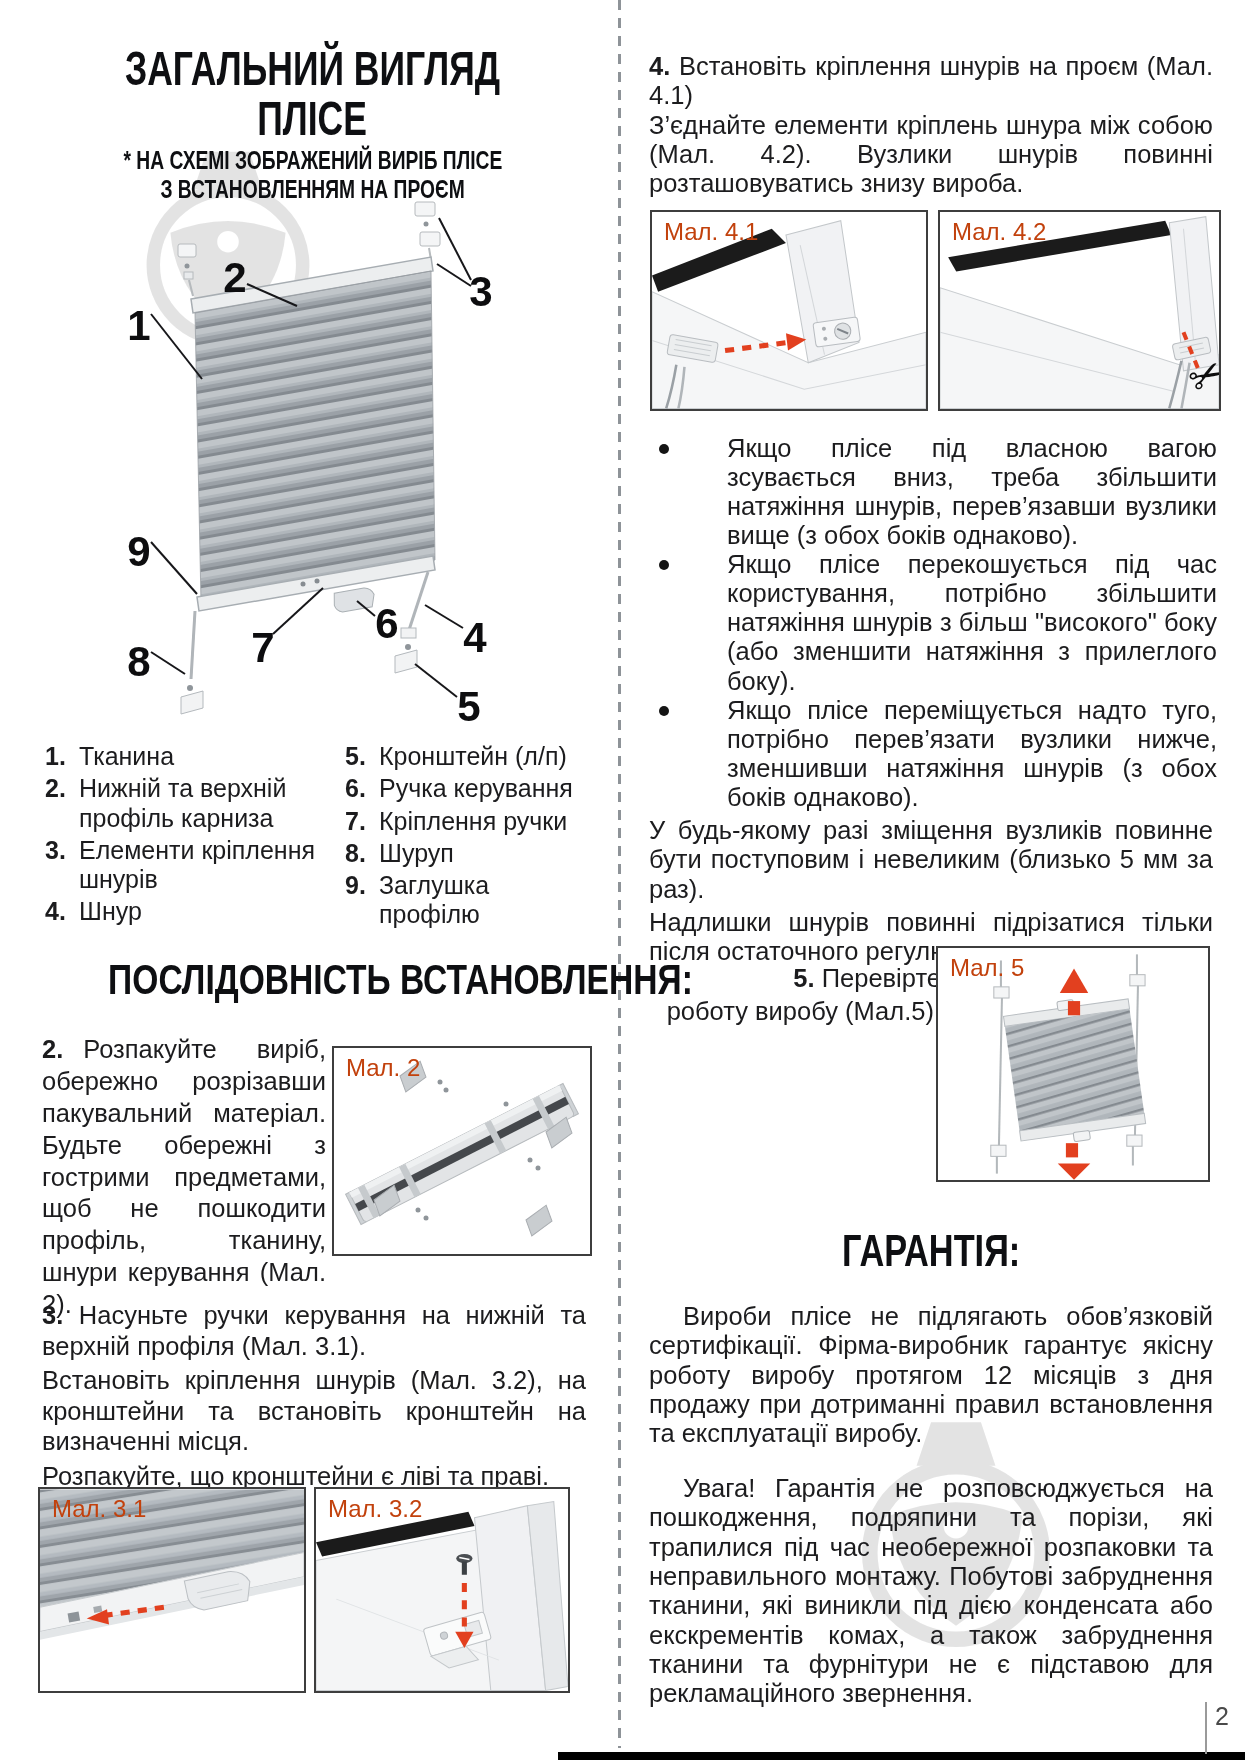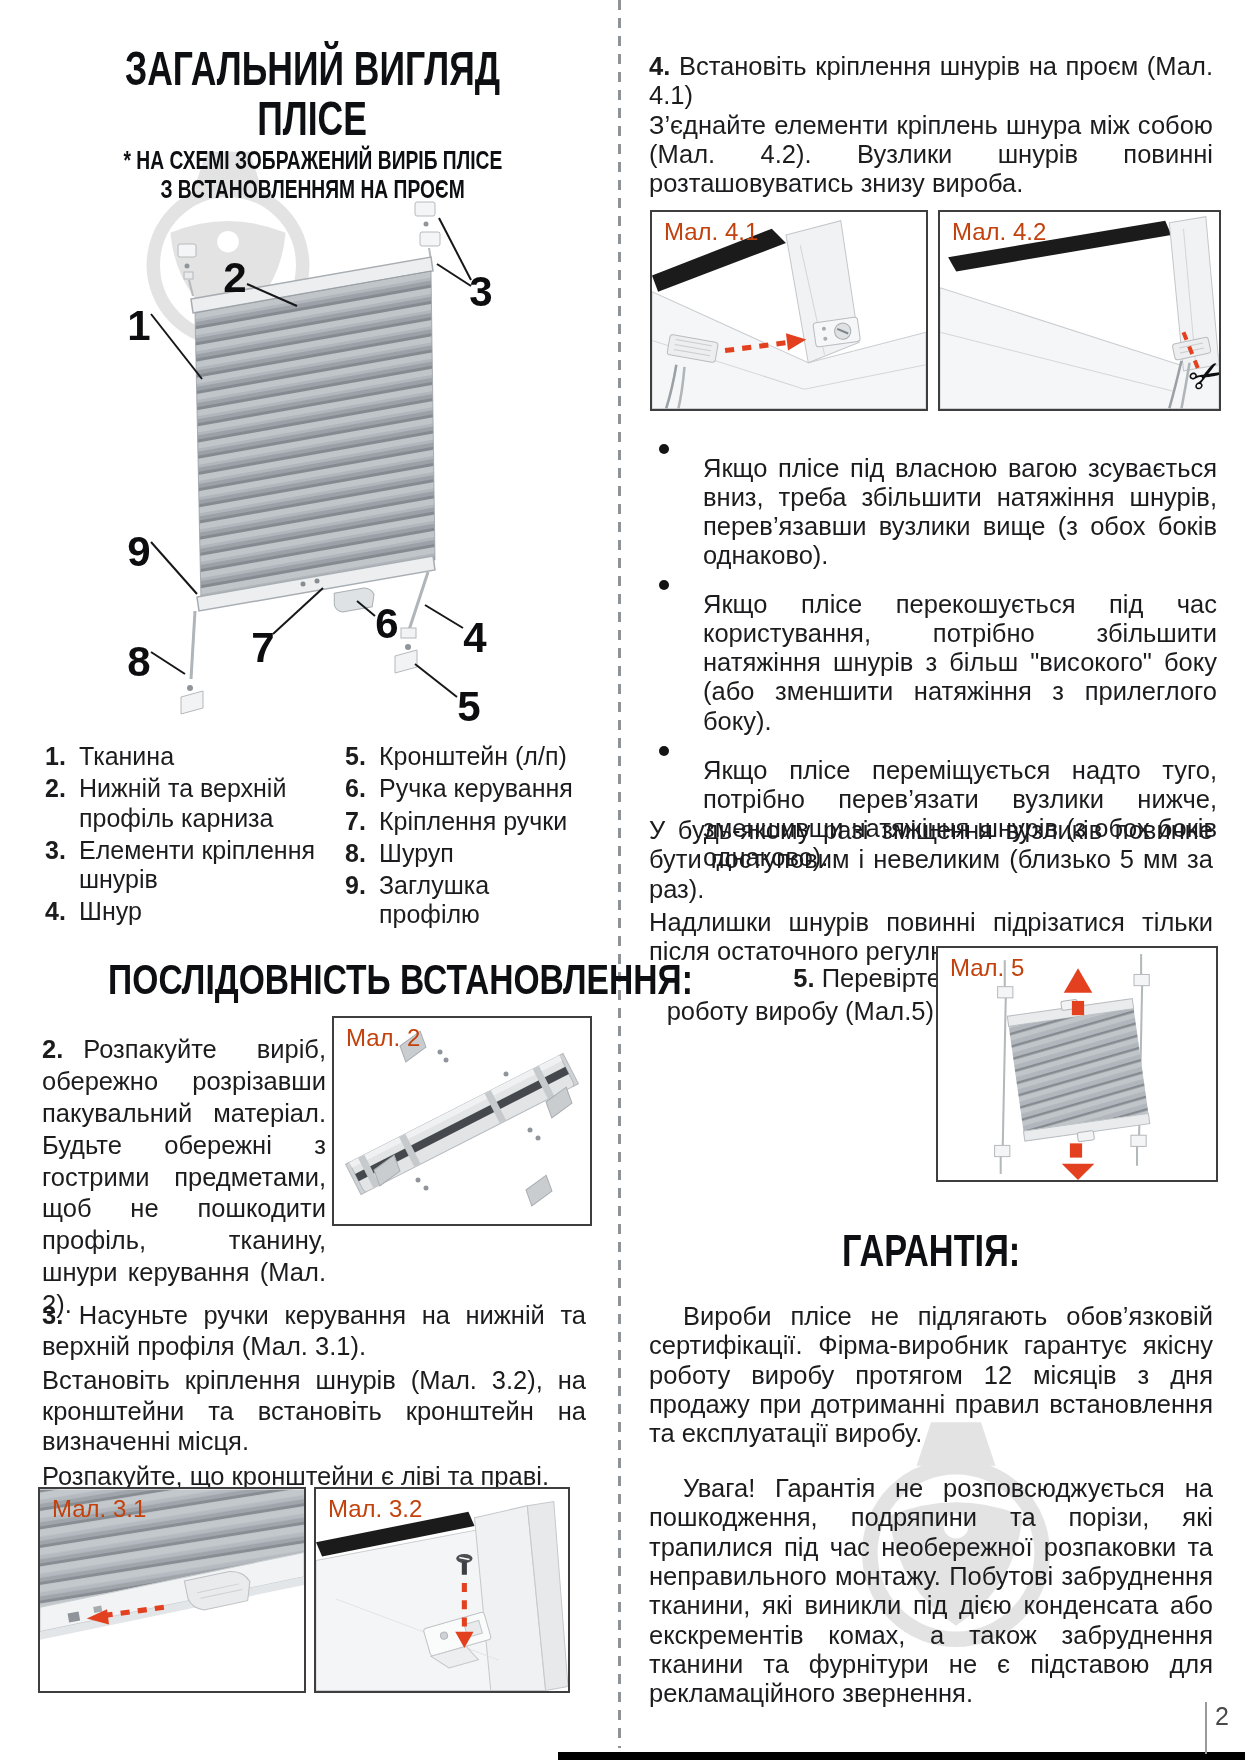--- a/index.html
+++ b/index.html
@@ -12,21 +12,21 @@
   .center{text-align:center;}
   .body{font-size:25.5px;line-height:1.14;text-align:justify;}
   .body p{margin:4px;}
   .bnum{font-weight:bold;}
   .leg-item{display:flex;font-size:25px;line-height:1.17;margin-bottom:3px;}
   .leg-num{font-weight:bold;flex:0 0 34px;}
   .leg-txt{flex:1;}
   .fig{position:absolute;border:2px solid #3e3e3e;background:#fff;z-index:1;}
   .fig svg{position:absolute;left:0;top:0;width:100%;height:100%;}
   .fig-label{position:absolute;top:6px;left:12px;font-size:24px;color:#c2410c;z-index:2;}
-  .b-row{display:flex;margin:0;flex-direction:column;}
+  .b-row{display:flex;margin:0;}
   .b-dot{width:10px;height:10px;border-radius:50%;background:#141414;margin:10px 0 0 14px;flex:none;}
   .b-txt{margin-left:58px;flex:1;text-align:justify;font-size:25.5px;line-height:1.14;}
   .divider{position:absolute;left:618px;top:0;width:3px;height:1748px;z-index:1;
            background:repeating-linear-gradient(to bottom,#8e9398 0 10px,transparent 10px 18px);}
   .co{font:bold 42px "Liberation Sans",sans-serif;fill:#0d0d0f;}
   .ld{stroke:#17171a;stroke-width:2;}
 </style>
 </head>
 <body>
 
@@ -171,21 +171,21 @@
   </div>
 
   <div class="abs z1 center" style="left:35px;top:956px;width:555px;font-size:42px;">
     <span class="cond" style="transform:scaleX(.8);">ПОСЛІДОВНІСТЬ ВСТАНОВЛЕННЯ:</span>
   </div>
 
   <div class="abs z1 body" style="left:38px;top:1030px;width:292px;line-height:1.25;">
     <p><b class="bnum" style="margin-right:20px;">2.</b><span>Розпакуйте виріб, обережно розрізавши пакувальний матеріал. Будьте обережні з гострими предметами, щоб не пошкодити профіль, тканину, шнури керування (Мал. 2).</span></p>
   </div>
 
-  <div class="fig" style="left:332px;top:1016px;width:256px;height:206px;">
+  <div class="fig" style="left:332px;top:1046px;width:256px;height:206px;">
     <svg viewBox="0 0 256 206">
       <g transform="translate(128,106) rotate(-27)">
         <rect x="-122" y="-17" width="6" height="34" fill="#cfd3d6" stroke="#b6babd"></rect>
         <rect x="116" y="-17" width="6" height="34" fill="#cfd3d6" stroke="#b6babd"></rect>
         <rect x="-118" y="-17" width="236" height="34" rx="4" fill="#e2e4e6" stroke="#b6babd"></rect>
         <rect x="-118" y="-17" width="236" height="6" fill="#eff1f2"></rect>
         <rect x="-118" y="-4" width="236" height="8" fill="#45484c"></rect>
         <rect x="-108" y="-17" width="7" height="34" fill="#c6cacd"></rect>
         <rect x="-62" y="-17" width="7" height="34" fill="#c6cacd"></rect>
         <rect x="34" y="-17" width="7" height="34" fill="#c6cacd"></rect>
@@ -339,21 +339,21 @@
   <div class="abs z1 body" style="left:645px;top:812px;width:572px;line-height:1.15;">
     <p>У будь-якому разі зміщення вузликів повинне бути поступовим і невеликим (близько 5 мм за раз).</p>
     <p>Надлишки шнурів повинні підрізатися тільки після остаточного регулювання.</p>
   </div>
 
   <div class="abs z1 body" style="left:645px;top:958px;width:300px;text-align:right;line-height:1.3;">
     <p><b class="bnum">5.</b> <span>Перевірте</span><br>
     <span>роботу виробу (Мал.5).</span></p>
   </div>
 
-  <div class="fig" style="left:936px;top:946px;width:270px;height:232px;padding-left:8px;">
+  <div class="fig" style="left:936px;top:946px;width:270px;height:232px;">
     <svg viewBox="0 0 266 228">
       <defs>
         <pattern id="pl5" width="12" height="12" patternUnits="userSpaceOnUse" patternTransform="rotate(-8)">
           <rect width="12" height="12" fill="#b0b6bb"></rect>
           <rect width="12" height="2.5" fill="#848a90"></rect>
           <rect width="12" height="5" y="2.5" fill="#c0c5c9"></rect>
         </pattern>
       </defs>
       <line x1="62" y1="12" x2="62" y2="40" stroke="#b3b8bb" stroke-width="2"></line>
       <rect x="55" y="38" width="15" height="11" fill="#f4f5f6" stroke="#b6babd"></rect>

